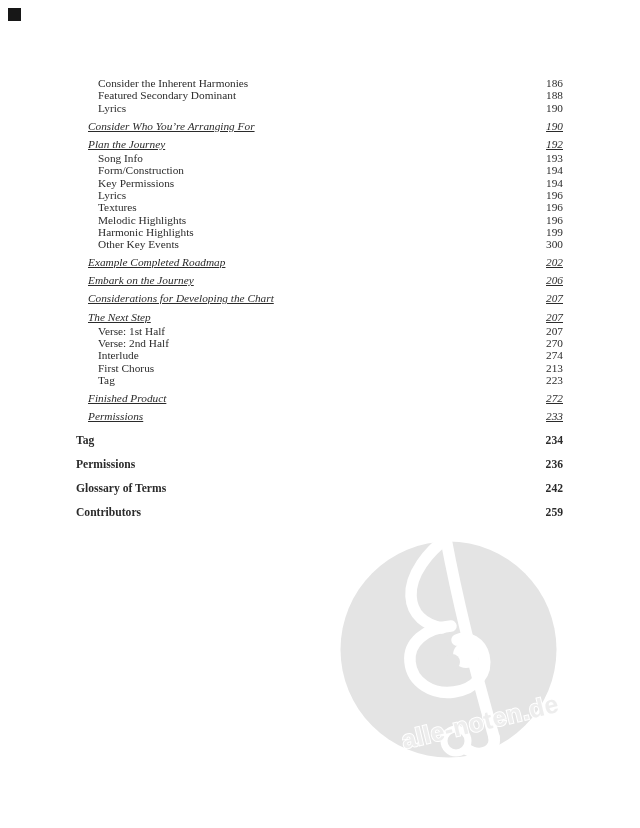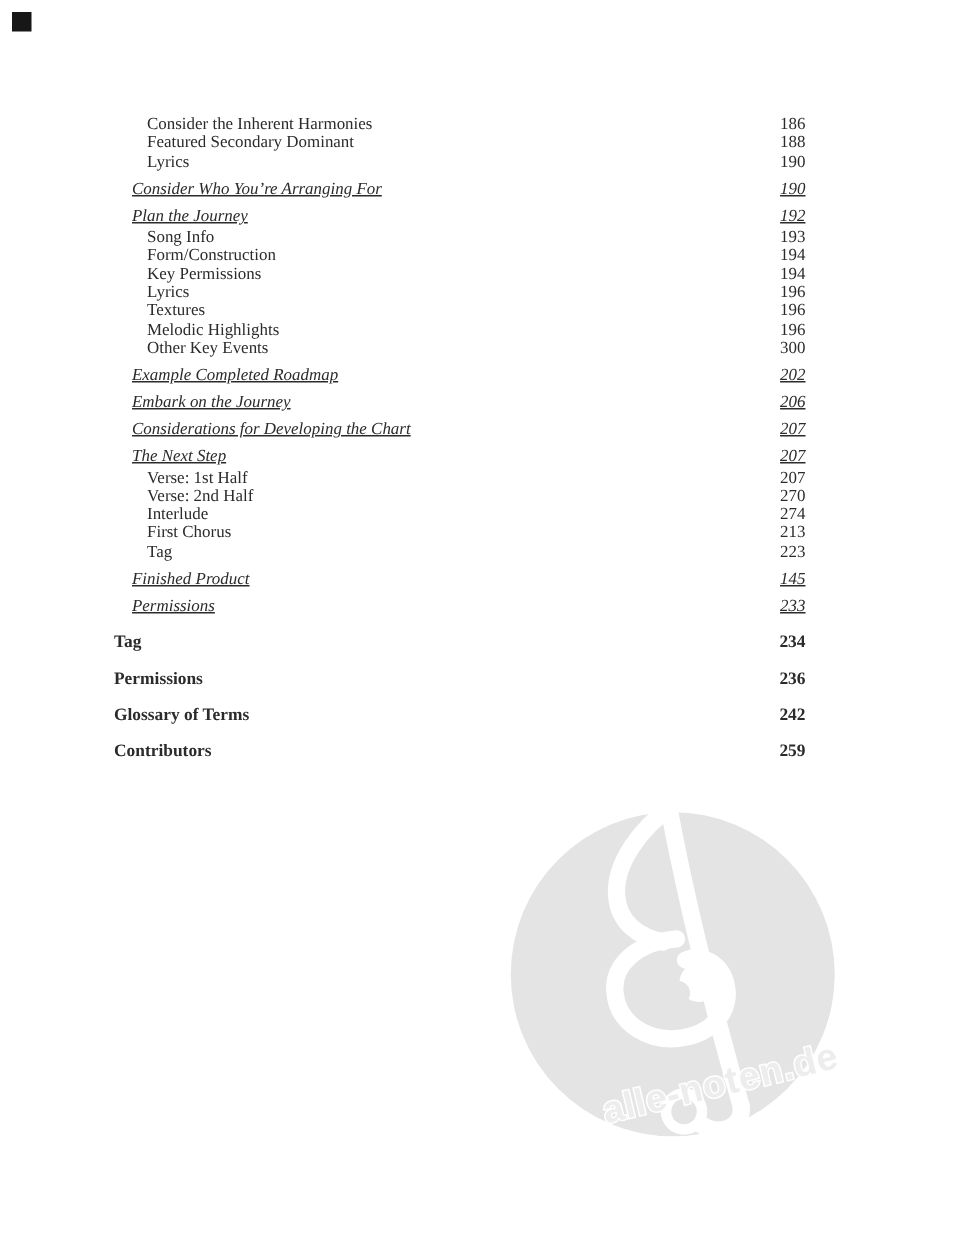--- a/index.html
+++ b/index.html
@@ -32,21 +32,21 @@
     right: 0;
     top: 77px;
     color: #2b2b2b;
   }
   .row {
     display: flex;
     justify-content: space-between;
     align-items: baseline;
     line-height: 12.3px;
     font-size: 11.3px;
-    padding-right: 103px;
+    padding-right: 77px;
     gap: 30px;
   }
   .row .lbl { white-space: pre; }
   .row .pg  { text-align: right; }
   .lvl-sub     { padding-left: 98px; }
   .lvl-section { padding-left: 88px; font-style: italic; margin-top: 5.8px; margin-bottom: 2px; text-decoration: underline; }
   .lvl-chapter { padding-left: 76px; font-weight: bold; margin-top: 12px; font-size: 11.6px; }
   .wm-text {
     font-family: "Liberation Sans", sans-serif;
     font-weight: bold;
@@ -125,20 +125,24 @@
       </div>
       <div class="row lvl-sub">
         <span class="lbl">Textures</span>
         <span class="pg">196</span>
       </div>
       <div class="row lvl-sub">
         <span class="lbl">Melodic Highlights</span>
         <span class="pg">196</span>
       </div>
       <div class="row lvl-sub">
+        <span class="lbl">Harmonic Highlights</span>
+        <span class="pg">199</span>
+      </div>
+      <div class="row lvl-sub">
         <span class="lbl">Other Key Events</span>
         <span class="pg">300</span>
       </div>
       <div class="row lvl-section">
         <span class="lbl">Example Completed Roadmap</span>
         <span class="pg">202</span>
       </div>
       <div class="row lvl-section">
         <span class="lbl">Embark on the Journey</span>
         <span class="pg">206</span>
@@ -166,21 +170,21 @@
       <div class="row lvl-sub">
         <span class="lbl">First Chorus</span>
         <span class="pg">213</span>
       </div>
       <div class="row lvl-sub">
         <span class="lbl">Tag</span>
         <span class="pg">223</span>
       </div>
       <div class="row lvl-section">
         <span class="lbl">Finished Product</span>
-        <span class="pg">145</span>
+        <span class="pg">272</span>
       </div>
       <div class="row lvl-section">
         <span class="lbl">Permissions</span>
         <span class="pg">233</span>
       </div>
       <div class="row lvl-chapter">
         <span class="lbl">Tag</span>
         <span class="pg">234</span>
       </div>
       <div class="row lvl-chapter">

